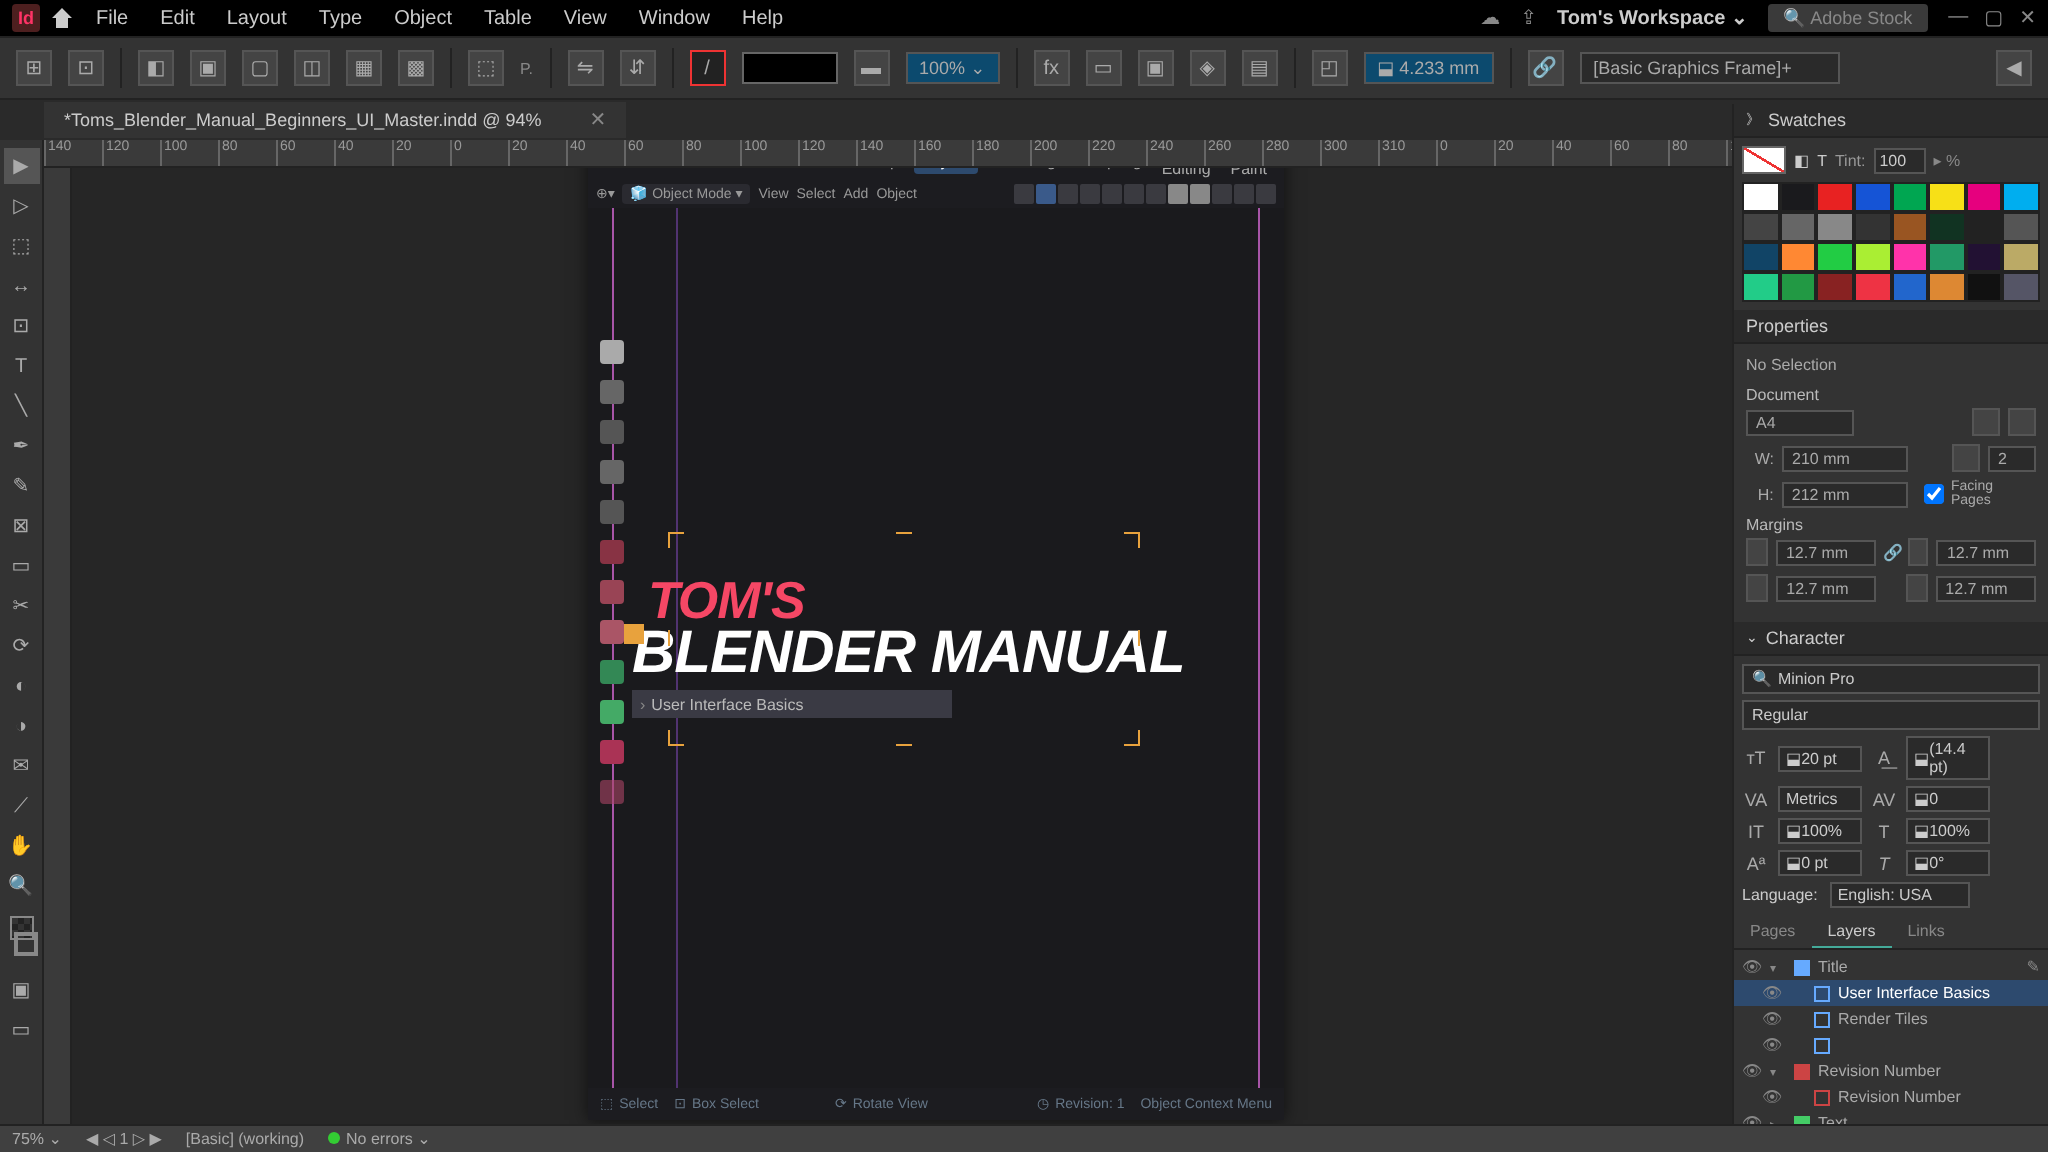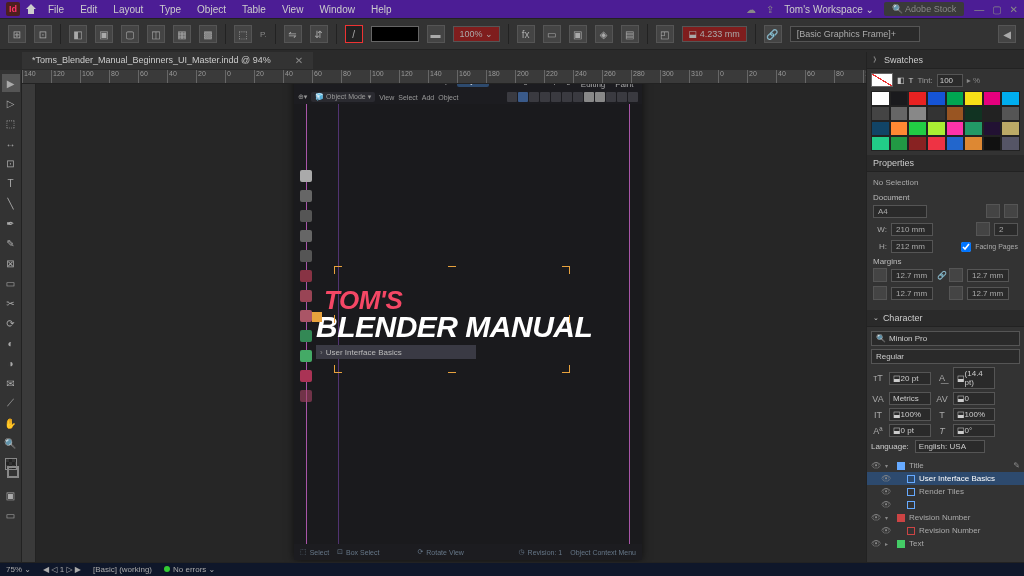--- a/index.html
+++ b/index.html
@@ -1,29 +1,29 @@
 <!DOCTYPE html>
 <html><head>
 <meta charset="utf-8">
 <style>
 * { margin: 0; padding: 0; box-sizing: border-box; font-family: 'Segoe UI', Tahoma, sans-serif; user-select: none; }
 body { background: #2a2a2a; color: #ccc; font-size: 10px; overflow: hidden; width: 1024px; height: 576px; position: relative; }
-.menubar { height: 18px; background: #4c1d95; display: flex; align-items: center; padding: 0 6px; gap: 4px; }
+.menubar { height: 18px; background: #000000; display: flex; align-items: center; padding: 0 6px; gap: 4px; }
 .menubar .logo { width: 14px; height: 14px; background: #4d1f1f; border-radius: 2px; display: flex; align-items: center; justify-content: center; color: #ff3366; font-weight: bold; font-size: 9px; }
 .menubar .home { width: 14px; height: 14px; display: flex; align-items: center; justify-content: center; }
 .menubar .item { padding: 2px 6px; cursor: pointer; font-size: 10px; color: #ccc; }
 .menubar .right { margin-left: auto; display: flex; align-items: center; gap: 10px; }
-.menubar .right .ws { font-size: 10px; }
+.menubar .right .ws { font-size: 10px; font-weight: bold; }
 .menubar .right .stock { background: #3a3a3a; padding: 2px 8px; border-radius: 2px; font-size: 9px; color: #888; }
 .menubar .right .winbtns { display: flex; gap: 8px; color: #888; }
 .controlbar { height: 32px; background: #333; border-top: 1px solid #222; border-bottom: 1px solid #222; display: flex; align-items: center; padding: 0 8px; gap: 8px; }
 .controlbar .ic { width: 18px; height: 18px; background: #444; border: 1px solid #555; display: flex; align-items: center; justify-content: center; font-size: 10px; color: #aaa; }
 .controlbar .sep { width: 1px; height: 20px; background: #222; }
 .controlbar .blackbox { width: 48px; height: 16px; background: #000; border: 1px solid #666; }
-.controlbar .drop { background: #7f1d1d; border: 1px solid #555; padding: 2px 6px; font-size: 9px; color: #aaa; min-width: 40px; }
+.controlbar .drop { background: #0c4a6e; border: 1px solid #555; padding: 2px 6px; font-size: 9px; color: #aaa; min-width: 40px; }
 .controlbar .longdrop { background: #2a2a2a; border: 1px solid #555; padding: 2px 6px; font-size: 9px; color: #aaa; width: 130px; }
 .tabbar { height: 20px; background: #2a2a2a; display: flex; align-items: center; padding-left: 22px; }
 .tabbar .tab { padding: 3px 10px; font-size: 9px; color: #ccc; background: #333; display: flex; align-items: center; gap: 24px; }
 .tabbar .close { color: #888; font-size: 10px; }
 .ruler-h { position: absolute; top: 70px; left: 22px; right: 158px; height: 14px; background: #3a3a3a; border-bottom: 1px solid #222; display: flex; overflow: hidden; }
 .ruler-h .tick { flex: 0 0 auto; font-size: 7px; color: #999; width: 29px; text-align: left; border-left: 1px solid #666; padding-left: 1px; }
 .ruler-v { position: absolute; top: 84px; left: 22px; bottom: 14px; width: 14px; background: #3a3a3a; border-right: 1px solid #222; }
 .lefttools { position: absolute; top: 70px; left: 0; width: 22px; bottom: 14px; background: #333; display: flex; flex-direction: column; padding-top: 4px; gap: 2px; border-right: 1px solid #222; }
 .lefttools .t { width: 18px; height: 18px; margin: 0 auto; display: flex; align-items: center; justify-content: center; font-size: 10px; color: #aaa; cursor: pointer; }
 .lefttools .t.sel { background: #555; }
@@ -68,21 +68,21 @@
 .swatches-body { padding: 4px; }
 .swatches-ctrl { display: flex; align-items: center; gap: 4px; margin-bottom: 4px; font-size: 8px; }
 .swatches-ctrl .sbox { width: 22px; height: 14px; border: 1px solid #666; background: linear-gradient(to top right, transparent 47%, #e33 47%, #e33 53%, transparent 53%), #fff; }
 .swatches-ctrl .tintlabel { color: #999; }
 .swatches-ctrl .tintval { background: #2a2a2a; border: 1px solid #555; width: 26px; padding: 1px 2px; font-size: 8px; }
 .swatch-grid { display: grid; grid-template-columns: repeat(8, 1fr); gap: 0; }
 .swatch-grid .sw { height: 15px; border: 1px solid #222; }
 .props-body { padding: 6px; font-size: 8px; color: #aaa; }
 .props-body .row { display: flex; align-items: center; gap: 4px; margin-bottom: 4px; }
 .props-body .lbl { width: 14px; text-align: right; }
-.props-body .val { background: #2a2a2a; border: 1px solid #555; padding: 1px 4px; width: 42px; font-size: 8px; }
+.props-body .val { background: #2a2a2a; border: 1px solid #555; padding: 1px 4px; width: 63px; font-size: 8px; }
 .props-body .mini { width: 14px; height: 14px; background: #444; border: 1px solid #555; }
 .props-body .sect { font-size: 8px; color: #bbb; margin: 4px 0 2px; }
 .props-body .drop { background: #2a2a2a; border: 1px solid #555; padding: 1px 4px; width: 54px; font-size: 8px; }
 .props-body input[type=checkbox] { width: 10px; height: 10px; }
 .char-body { padding: 4px; font-size: 8px; }
 .char-body .fullrow { display: flex; gap: 2px; margin-bottom: 3px; align-items: center; }
 .char-body .widebox { flex: 1; background: #2a2a2a; border: 1px solid #555; padding: 2px 4px; font-size: 8px; display: flex; align-items: center; }
 .char-body .widebox .search { margin-right: 3px; color: #888; }
 .char-body .tworow { display: flex; gap: 4px; margin-bottom: 3px; align-items: center; }
 .char-body .smic { width: 14px; height: 12px; display: flex; align-items: center; justify-content: center; font-size: 9px; color: #aaa; }
@@ -94,21 +94,21 @@
 .layers-tabs .lt.act { color: #ccc; border-bottom: 1px solid #4a9; }
 .layer-row { display: flex; align-items: center; padding: 2px 4px; gap: 4px; }
 .layer-row .eye { width: 10px; font-size: 8px; color: #888; }
 .layer-row .tri { width: 8px; font-size: 6px; color: #888; }
 .layer-row .cbox { width: 8px; height: 8px; border: 1px solid; }
 .layer-row .lname { font-size: 8px; color: #aaa; }
 .layer-row.sel { background: #2d4a6e; }
 .layer-row.sel .lname { color: #fff; }
 .layer-row .pen { margin-left: auto; font-size: 8px; color: #888; }
 .indent1 { padding-left: 14px; }
-.statusbar { position: absolute; bottom: 0; left: 0; right: 0; height: 14px; background: #0f172a; border-top: 1px solid #222; display: flex; align-items: center; padding: 0 6px; gap: 12px; font-size: 8px; color: #aaa; }
+.statusbar { position: absolute; bottom: 0; left: 0; right: 0; height: 14px; background: #404040; border-top: 1px solid #222; display: flex; align-items: center; padding: 0 6px; gap: 12px; font-size: 8px; color: #aaa; }
 .statusbar .dot { width: 6px; height: 6px; border-radius: 50%; background: #3c3; display: inline-block; margin-right: 3px; }
 </style>
 </head>
 <body>
 
 <div class="menubar">
   <div class="logo">Id</div>
   <div class="home">
     <svg width="12" height="12" viewBox="0 0 12 12">
         <path d="M1 6 L6 1 L11 6 L9 6 L9 11 L3 11 L3 6 Z" fill="#ccc"></path>
@@ -459,20 +459,25 @@
           <i>T</i>
         </span>
       <span class="smbox">⬓ <span>0°</span></span>
     </div>
     <div class="langrow">
       <span>Language:</span>
       <span class="smbox" style="width:70px">English: USA</span>
     </div>
   </div>
 
+  <div class="layers-tabs">
+    <div class="lt">Pages</div>
+    <div class="lt act">Layers</div>
+    <div class="lt">Links</div>
+  </div>
   <div class="layers-body" id="layersbody">
       <div class="layer-row">
         <span class="eye">👁</span>
         <span class="tri">▾</span>
         <span class="cbox" style="border-color:#66aaff;background:#66aaff"></span>
         <span class="lname">Title</span>
         <span class="pen">✎</span>
       </div>
       <div class="layer-row sel indent1">
         <span class="eye">👁</span>

